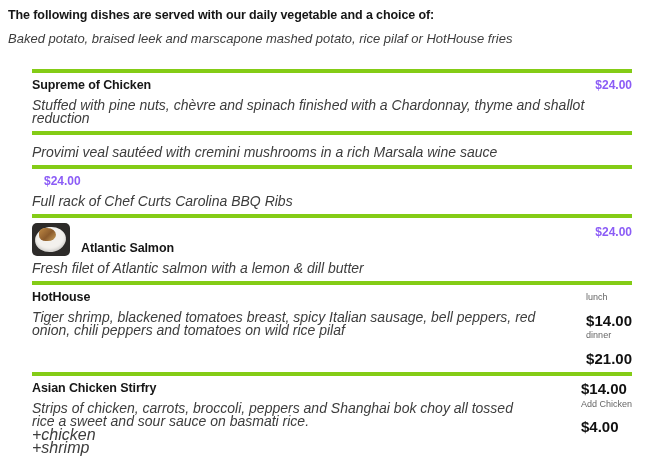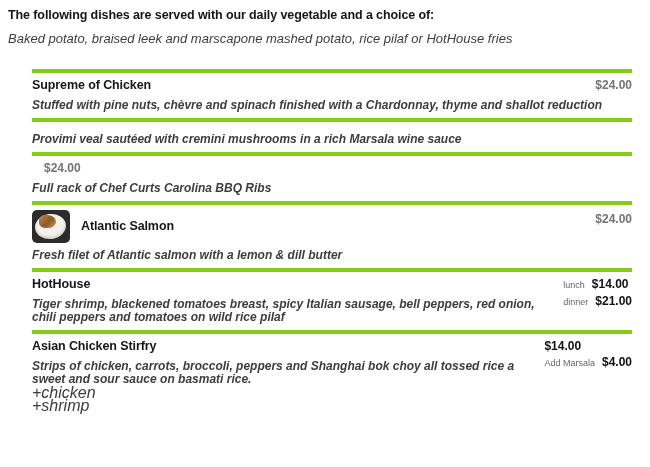--- a/index.html
+++ b/index.html
@@ -24,44 +24,44 @@
   }
 
   .item { border-top: 4px solid #84cc16; padding: 5px 0 6px 0; margin-left: 24px; }
   .row { display: flex; justify-content: space-between; align-items: flex-start; }
   .main { flex: 1 1 auto; min-width: 0; }
   .name {
     font-size: 12.5px; font-weight: 700; letter-spacing: -0.1px;
     color: #161616; line-height: 15px;
   }
   .price {
-    font-size: 12px; font-weight: 700; color: #737373;
+    font-size: 12px; font-weight: 700; color: #8b5cf6;
     line-height: 15px; white-space: nowrap; margin-left: 12px;
   }
   .desc {
-    font-size: 12px; font-style: italic; color: #3d3d3d;
-    line-height: 13px; margin-top: 6px; font-weight: bold;
+    font-size: 14px; font-style: italic; color: #3d3d3d;
+    line-height: 13px; margin-top: 6px;
   }
   .desc-w540 { max-width: 538px; }
   .desc-w500 { max-width: 498px; }
   .extra {
     font-size: 16px; font-style: italic; color: #3d3d3d; line-height: 12.5px;
   }
   .extras { margin-top: 1px; }
 
   .prices { flex: 0 0 auto; margin-left: 10px; }
   .opt-row {
-    display: flex; align-items: baseline;
-    gap: 7px; line-height: 15.5px;
+    display: flex; justify-content: flex-end; align-items: baseline;
+    gap: 7px; line-height: 15.5px; flex-direction: column;
   }
   .opt-label { font-size: 9px; color: #666; }
-  .opt-price { font-size: 12px; font-weight: 700; color: #111; }
+  .opt-price { font-size: 15px; font-weight: 700; color: #111; }
 
   
-  .salmon-left { display: flex; align-items: center; }
+  .salmon-left { display: flex; align-items: flex-end; }
   .photo {
     width: 38px; height: 33px; background: #2d2b29; border-radius: 5px;
     position: relative; overflow: hidden; flex: 0 0 auto;
   }
   .plate {
     position: absolute; left: 3px; top: 4px; width: 31px; height: 25px;
     background: #f3f1ed; border-radius: 50%; transform: rotate(-8deg);
     box-shadow: inset 0 -2px 3px rgba(0,0,0,.15);
   }
   .salmon {
@@ -141,20 +141,20 @@
         <div class="extras">
           <div class="extra">+chicken</div>
           <div class="extra">+shrimp</div>
         </div>
       </div>
       <div class="prices">
         <div class="opt-row">
           <span class="opt-price">$14.00</span>
         </div>
         <div class="opt-row">
-          <span class="opt-label">Add Marsala</span>
+          <span class="opt-label">Add Chicken</span>
           <span class="opt-price">$4.00</span>
         </div>
       </div>
     </div>
   </div>
 
 </div>
 
 </body></html>

